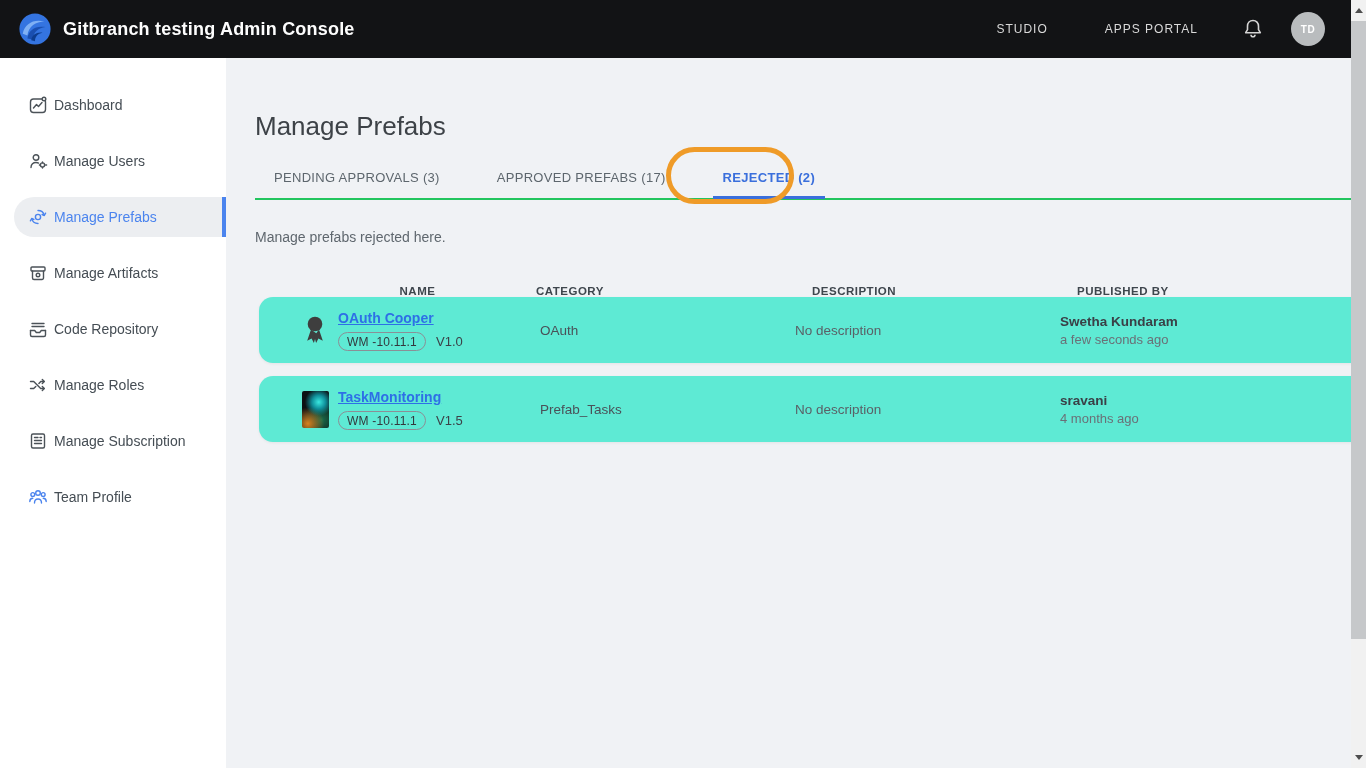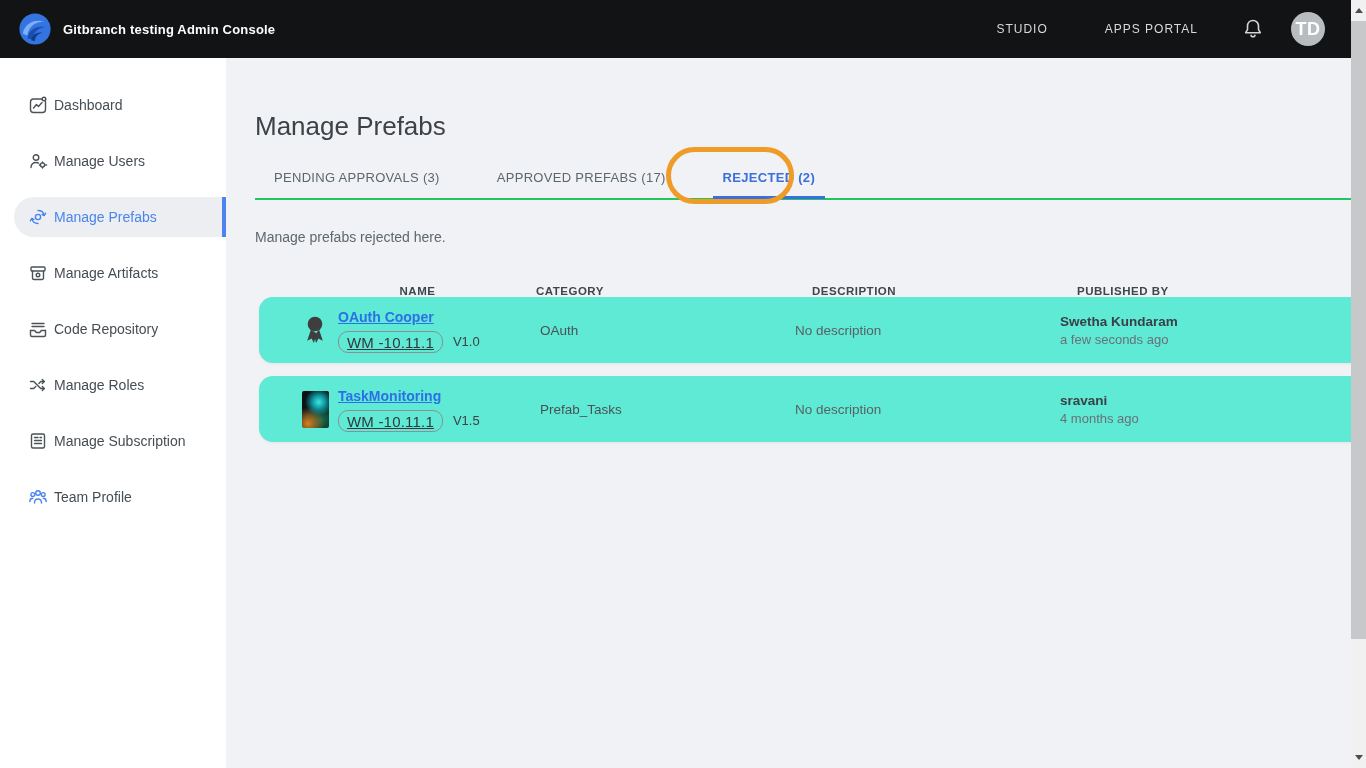--- a/index.html
+++ b/index.html
@@ -8,26 +8,26 @@
   :root{
     --accent-blue:#3a6fdc; --link-blue:#2e6fe6; --sidebar-active-blue:#4b84ee;
     --annotation-orange:#ef9b28; --topbar-bg:#121315;
   }
   .app { position:absolute; left:0; top:0; width:1351px; height:768px; }
 
   
   .topbar { height:58px; background:var(--topbar-bg); display:flex; align-items:center;
             padding:0 26px 0 18px; color:#fff; }
   .logo { width:34px; height:34px; flex:0 0 auto; }
-  .topbar-title { margin-left:11px; font-size:13px; font-weight:700; letter-spacing:.2px; color:#fdfdfd; }
+  .topbar-title { margin-left:11px; font-size:18px; font-weight:700; letter-spacing:.2px; color:#fdfdfd; }
   .topbar-spacer { flex:1; }
   .topbar-link { font-size:12px; letter-spacing:1px; color:#d9d9d9; cursor:pointer; margin-left:57px; }
   .bell-wrap { margin-left:45px; display:flex; align-items:center; cursor:pointer; }
   .avatar { margin-left:28px; width:34px; height:34px; border-radius:50%; background:#b9bcbe;
-            color:#fff; font-size:18px; font-weight:700; display:flex; align-items:center;
+            color:#fff; font-size:10px; font-weight:700; display:flex; align-items:center;
             justify-content:center; cursor:pointer; letter-spacing:.5px; }
 
   
   .shell { display:flex; height:710px; }
   .sidebar { width:226px; background:#fff; padding-top:27px; flex:0 0 auto; position:relative; }
   .side-item { position:relative; height:40px; margin:0 0 16px 14px; display:flex; align-items:center;
                padding-left:14px; cursor:pointer; color:#454d54; border-radius:20px 0 0 20px; }
   .side-item .s-icon { width:20px; height:20px; margin-right:6px; color:#4b5258; display:flex; align-items:center; }
   .side-item .s-label { font-size:14px; }
   .side-item.active { background:#eceef1; color:var(--sidebar-active-blue); }
@@ -61,22 +61,22 @@
           box-shadow:0 1px 3px rgba(0,0,0,.06); height:66px; display:flex; align-items:center; margin-top:0; }
   .card:first-of-type { margin-top:20px; }
   .col-icon { width:30px; margin-left:41px; margin-right:8px; display:flex; justify-content:center; }
   .col-name { width:202px; }
   .col-cat  { width:255px; font-size:13.5px; color:#4a5158; }
   .col-desc { width:265px; font-size:13.5px; color:#5a6167; }
   .col-pub  { flex:1; }
   .prefab-link { font-size:14px; font-weight:700; color:var(--link-blue); text-decoration:underline;
                  cursor:pointer; display:inline-block; }
   .meta-line { display:flex; align-items:center; margin-top:5px; }
-  .wm-chip { border:1px solid #8a9096; border-radius:10px; font-size:15px; color:#33383d;
-             padding:2px 8px 1px; letter-spacing:.2px; white-space:nowrap;text-decoration:underline; }
+  .wm-chip { border:1px solid #8a9096; border-radius:10px; font-size:12px; color:#33383d;
+             padding:2px 8px 1px; letter-spacing:.2px; white-space:nowrap; }
   .version { margin-left:10px; font-size:13px; color:#3c4248; }
   .pub-name { font-size:13.5px; font-weight:700; color:#3a4047; }
   .pub-when { font-size:13px; color:#6a7077; margin-top:3px; }
   .thumb { width:27px; height:37px; border-radius:2px;
            background:
              radial-gradient(circle at 62% 30%, #3ae8e0 0%, #0f8f9a 22%, rgba(0,0,0,0) 45%),
              radial-gradient(circle at 22% 88%, #d8821f 0%, rgba(0,0,0,0) 42%),
              radial-gradient(circle at 72% 78%, #1a6b4a 0%, rgba(0,0,0,0) 52%),
              #0c1114; }
 

